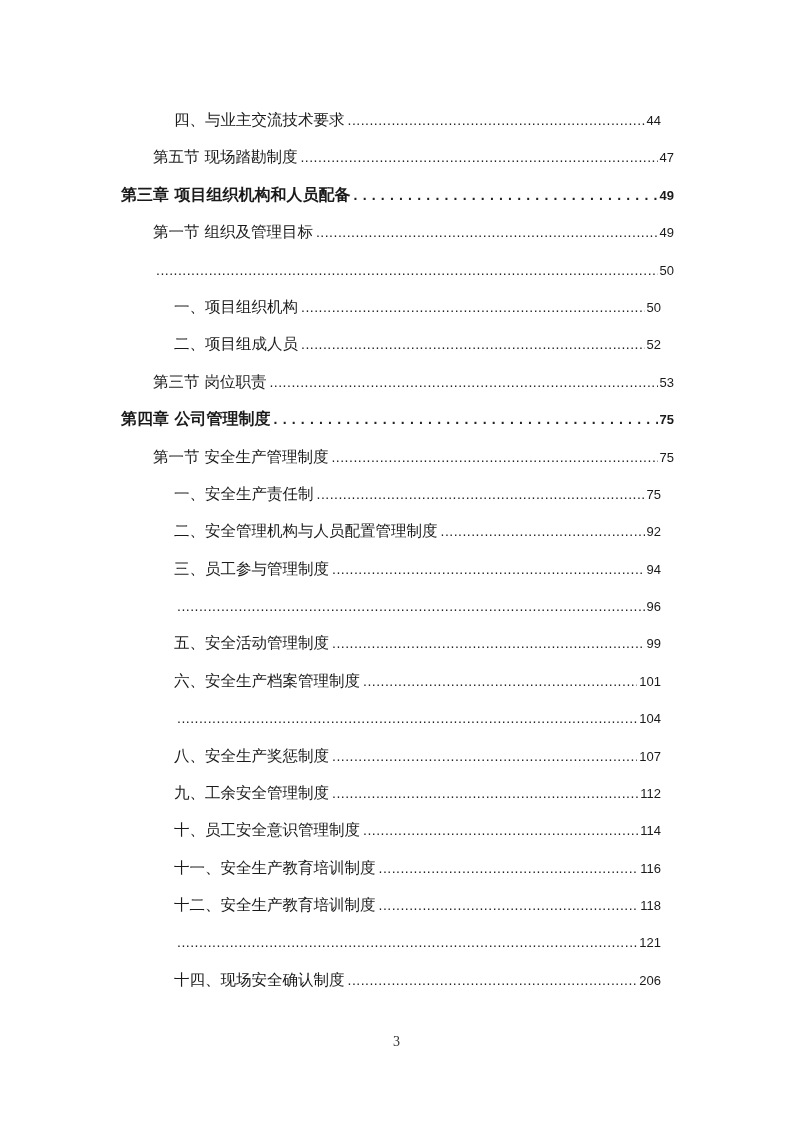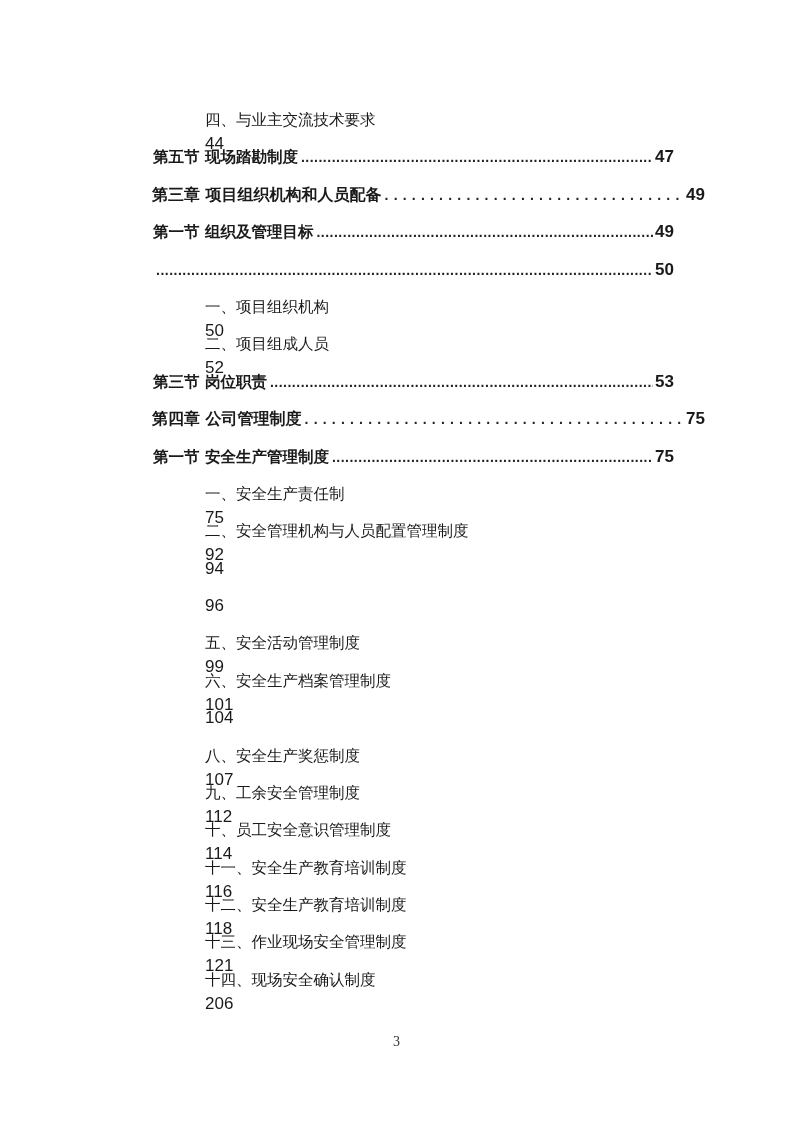--- a/index.html
+++ b/index.html
@@ -5,27 +5,27 @@
   html, body { margin: 0; padding: 0; background: #ffffff; }
   body { width: 793px; height: 1122px; position: relative; overflow: hidden;
          font-family: "DejaVu Sans", "Liberation Sans", sans-serif; color: #1a1a1a; }
   .toc { position: absolute; left: 0; top: 0; width: 793px; }
   .row { position: absolute; display: flex; align-items: baseline; height: 24px;
          font-size: 15.5px; line-height: 24px; white-space: nowrap; }
   .row .label { flex: 0 0 auto; }
   .row .leader { flex: 1 1 auto; overflow: hidden; margin: 0 2px 0 3px; color: #222;
                  letter-spacing: 0.5px; font-family: "Liberation Sans", sans-serif; font-size: 14px; }
   .row .leader::after { content: "........................................................................................................................................................................................................"; }
-  .row .page { flex: 0 0 auto; font-family: "Liberation Sans", sans-serif; font-size: 17px; }
+  .row .page { flex: 0 0 auto; font-family: "Liberation Sans", sans-serif; font-size: 13px; }
   .row.chapter { font-weight: bold; font-size: 16px; }
   .row.chapter .leader { letter-spacing: 5.2px; font-weight: bold; }
   .row.chapter .page { font-weight: bold; }
-  .lvl1 { left: 121px; width: 553px; margin-left: 31px; }
-  .lvl2 { left: 153px; width: 521px; font-weight: bold; }
-  .lvl3 { left: 202px; width: 487px; flex-direction: column; }
+  .lvl1 { left: 121px; width: 553px; }
+  .lvl2 { left: 153px; width: 521px; }
+  .lvl3 { left: 174px; width: 487px; }
   .page-number { position: absolute; left: 0; width: 793px; top: 1034px; text-align: center;
                  font-family: "Liberation Serif", serif; font-size: 14px; color: #333; }
 </style>
 </head>
 <body>
 
 <div class="toc">
   <div class="row lvl3" style="top:108px">
     <span class="label">四、与业主交流技术要求 </span>
     <span class="leader"></span>
@@ -79,20 +79,21 @@
     <span class="label">一、安全生产责任制</span>
     <span class="leader"></span>
     <span class="page">75</span>
   </div>
   <div class="row lvl3" style="top:519px">
     <span class="label">二、安全管理机构与人员配置管理制度</span>
     <span class="leader"></span>
     <span class="page">92</span>
   </div>
   <div class="row lvl3" style="top:557px">
+    <span class="label">三、员工参与管理制度</span>
     <span class="leader"></span>
     <span class="page">94</span>
   </div>
   <div class="row lvl3" style="top:594px">
     <span class="leader"></span>
     <span class="page">96</span>
   </div>
   <div class="row lvl3" style="top:631px">
     <span class="label">五、安全活动管理制度</span>
     <span class="leader"></span>
@@ -126,21 +127,20 @@
     <span class="label">十一、安全生产教育培训制度</span>
     <span class="leader"></span>
     <span class="page">116</span>
   </div>
   <div class="row lvl3" style="top:893px">
     <span class="label">十二、安全生产教育培训制度</span>
     <span class="leader"></span>
     <span class="page">118</span>
   </div>
   <div class="row lvl3" style="top:930px">
-    <span class="label">十三、作业现场安全管理制度</span>
     <span class="leader"></span>
     <span class="page">121</span>
   </div>
   <div class="row lvl3" style="top:968px">
     <span class="label">十四、现场安全确认制度</span>
     <span class="leader"></span>
     <span class="page">206</span>
   </div>
 </div>
 

